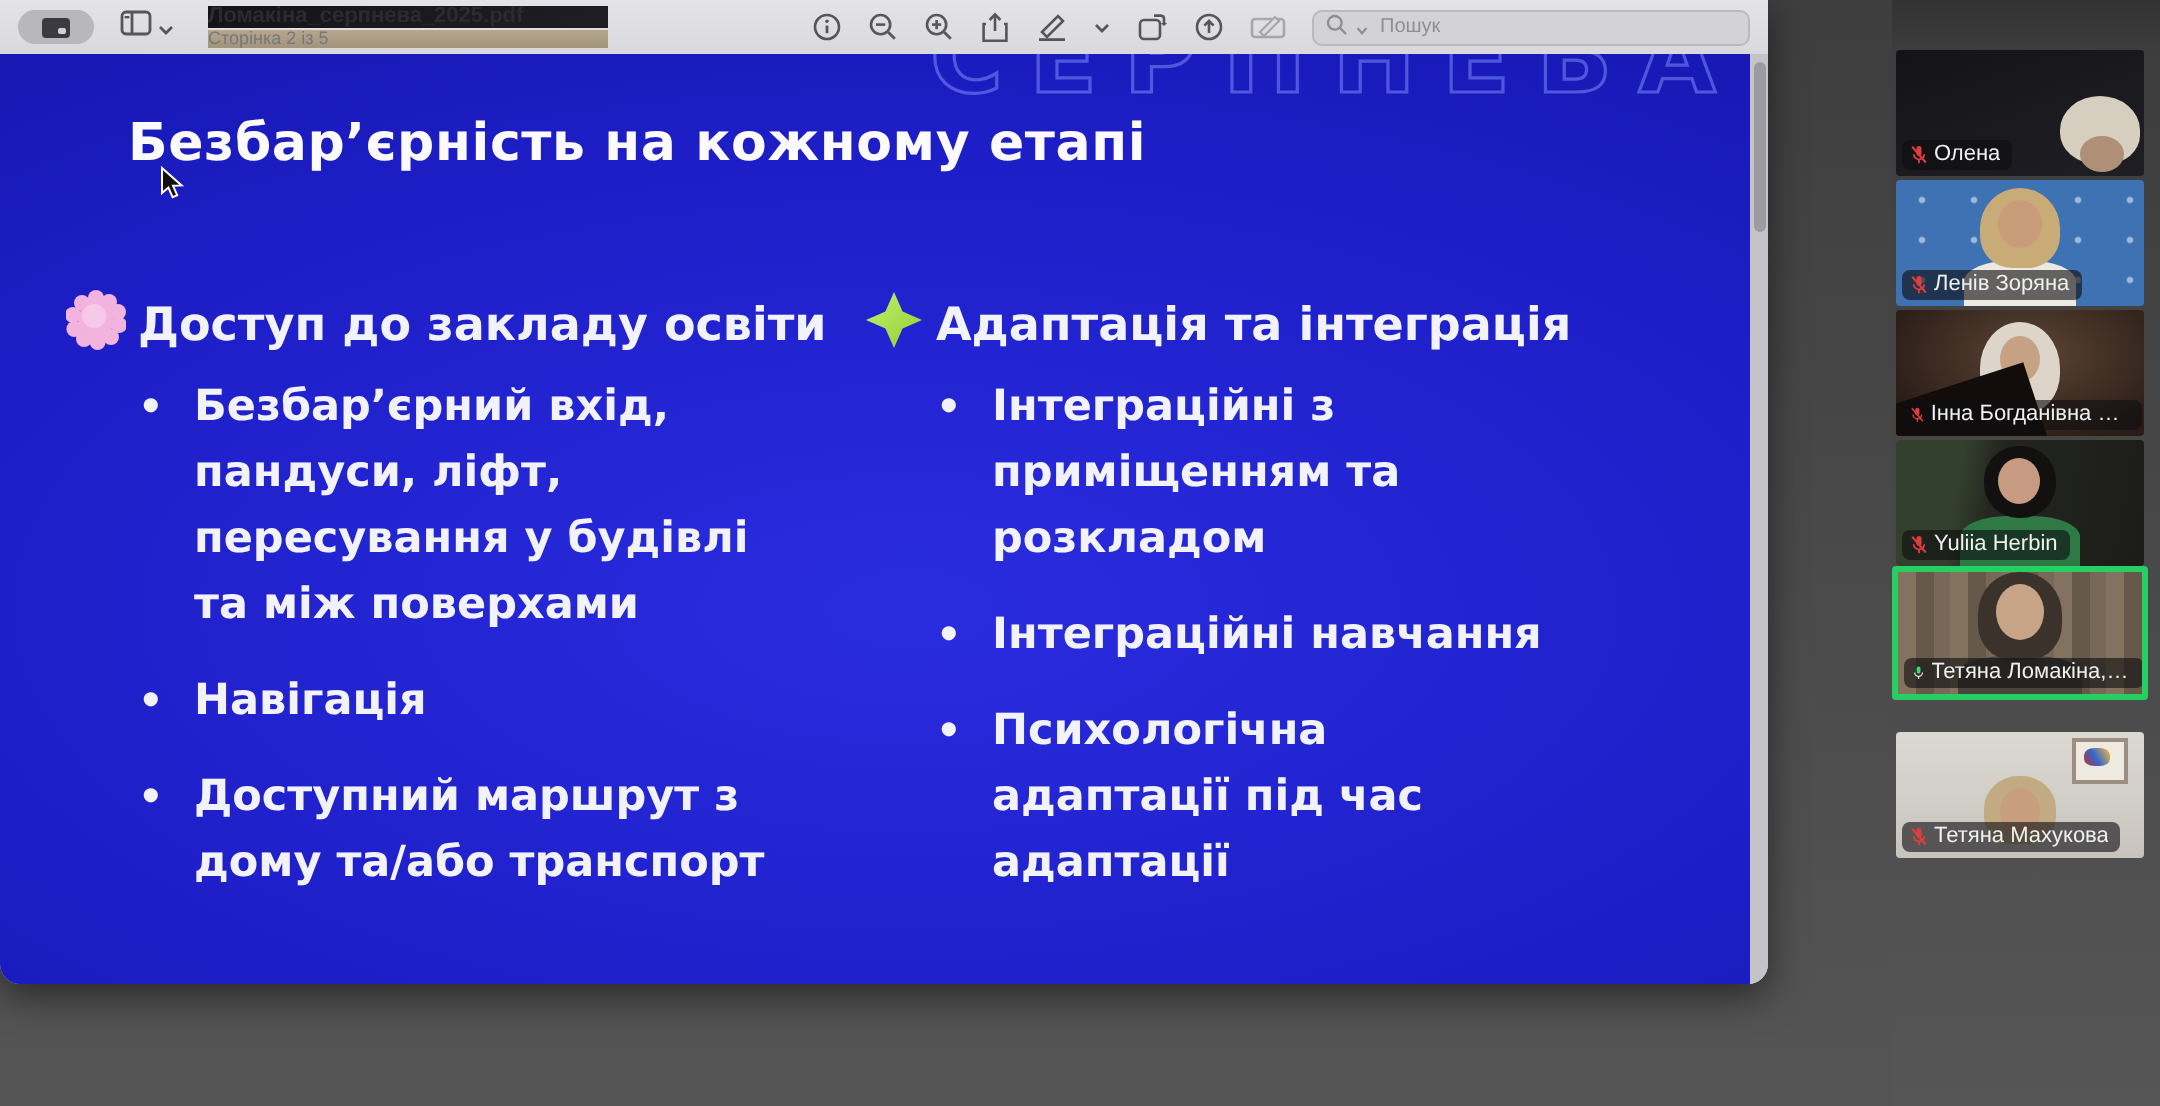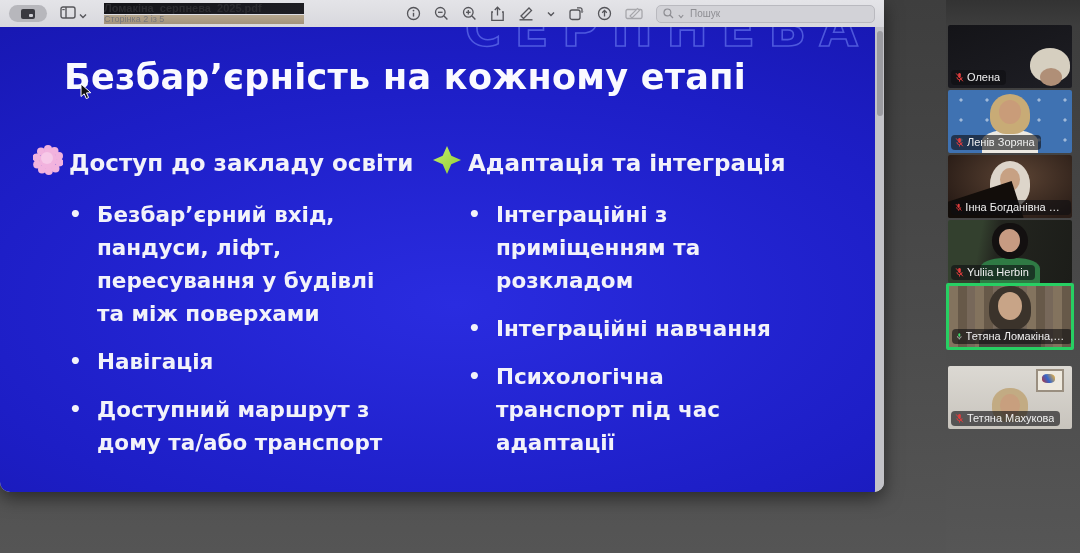--- a/index.html
+++ b/index.html
@@ -27,25 +27,25 @@
   .search input{border:none;outline:none;background:transparent;font-size:10px;width:150px;color:#333;
                 font-family:"Liberation Sans",sans-serif;}
   .search input::placeholder{color:#8e8e93;}
 
   
   .slide{position:absolute;left:0;top:27px;width:875px;height:478px;overflow:hidden;
          background:radial-gradient(ellipse 120% 100% at 52% 58%, #2a2ce0 0%, #1d1ec6 48%, #12119d 100%);}
   .wmark{position:absolute;top:-27px;right:4px;font-size:50px;font-weight:800;letter-spacing:13px;
          color:transparent;-webkit-text-stroke:1.6px rgba(130,150,255,.5);white-space:nowrap;
          font-family:"DejaVu Sans",sans-serif;}
-  .stitle{position:absolute;top:30px;left:64px;font-size:35px;font-weight:800;color:#fafafF;
+  .stitle{position:absolute;top:30px;left:64px;font-size:26px;font-weight:800;color:#fafafF;
           letter-spacing:.3px;font-family:"DejaVu Sans",sans-serif;}
   .col{position:absolute;top:118px;width:398px;color:#f2f2fa;font-family:"DejaVu Sans",sans-serif;}
   .col.left{left:33px;} .col.right{left:432px;}
-  .chead{display:flex;align-items:center;gap:6px;font-size:23px;font-weight:800;margin-bottom:18px;}
+  .chead{display:flex;align-items:center;gap:6px;font-size:23px;font-weight:800;margin-bottom:6px;}
   .bullet{position:relative;padding-left:64px;font-size:21.5px;font-weight:bold;line-height:33px;}
   .bullet::before{content:'•';position:absolute;left:36px;top:0;font-size:20px;}
   .bullet + .bullet{margin-top:15px;}
   .cursor{position:absolute;left:80px;top:56px;}
 
   .pagegap{position:absolute;left:0;top:505px;width:875px;height:7px;background:#d9d9de;}
   .nextpage{position:absolute;left:0;top:512px;width:875px;height:8px;overflow:hidden;
             background:#2227dd;}
   .nextpage span{position:absolute;top:2px;right:30px;font-size:40px;font-weight:800;letter-spacing:11px;
             color:transparent;-webkit-text-stroke:1.3px rgba(130,150,255,.5);font-family:"DejaVu Sans",sans-serif;}
@@ -257,21 +257,21 @@
         <div class="bullet">
           <div>Інтеграційні з</div>
           <div>приміщенням та</div>
           <div>розкладом</div>
         </div>
         <div class="bullet">
           <div>Інтеграційні навчання</div>
         </div>
         <div class="bullet">
           <div>Психологічна</div>
-          <div>транспорт під час</div>
+          <div>адаптації під час</div>
           <div>адаптації</div>
         </div>
       </div>
 
       <span class="cursor">
         <svg width="13" height="17" viewBox="0 0 13 17">
             <path d="M1 1 L1 13.5 L4.2 10.8 L6.3 15.6 L8.6 14.6 L6.5 9.9 L10.8 9.7 Z" fill="#111" stroke="#fff" stroke-width="1"></path>
           </svg>
       </span>
     </div>

